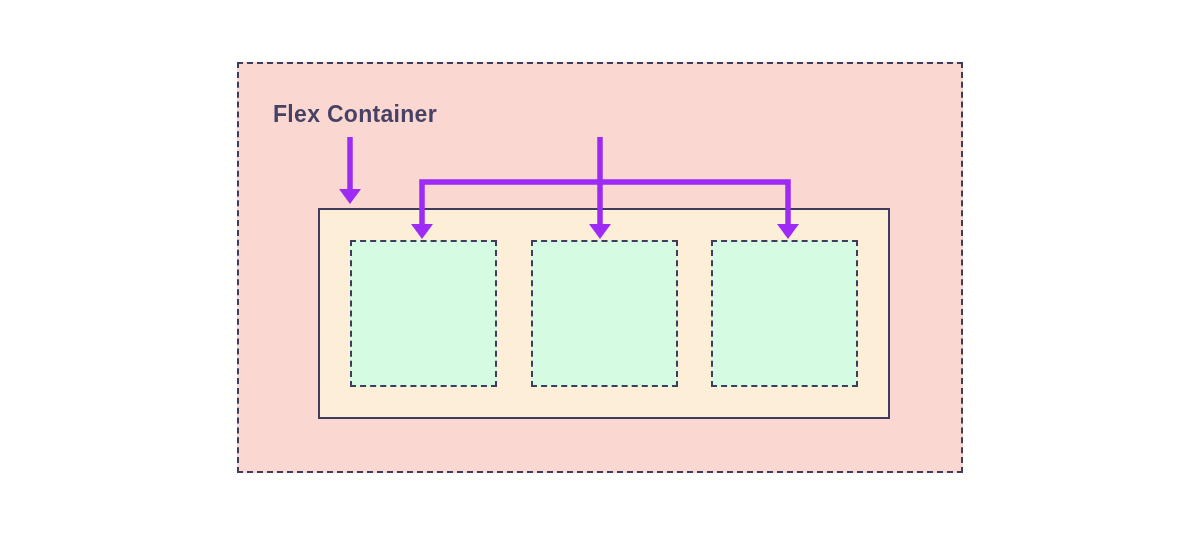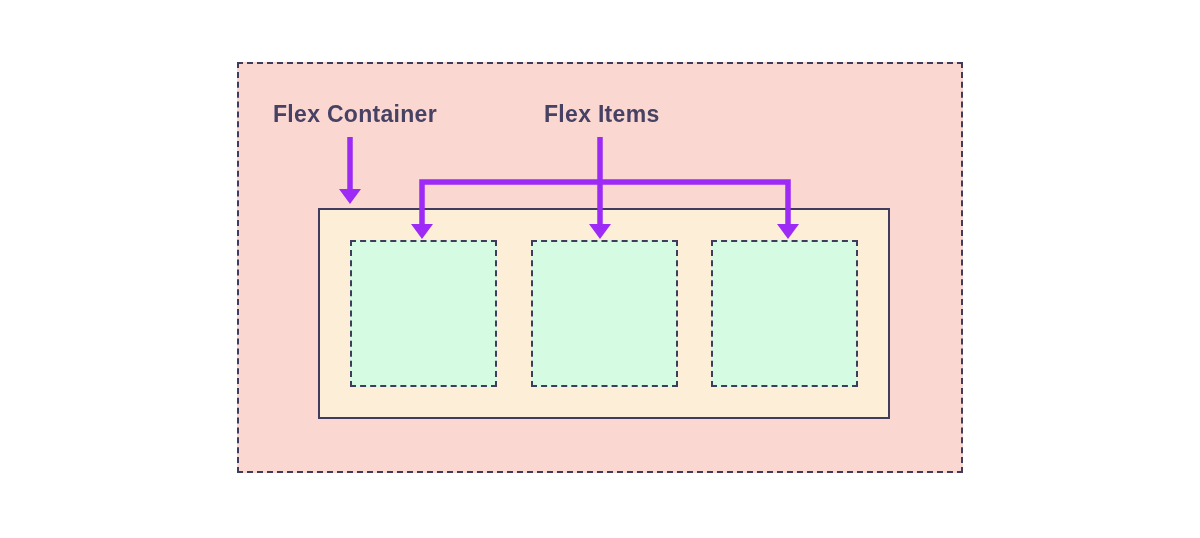--- a/index.html
+++ b/index.html
@@ -75,21 +75,20 @@
 </style>
 </head>
 <body>
 
 <div class="stage">
 
   <div class="outer">
 
     <div class="label label-container">Flex Container</div>
 
-    <div class="label label-items">Flex Items</div>
 
     <div class="container">
       <div class="item"></div>
       <div class="item"></div>
       <div class="item"></div>
     </div>
 
   </div>
 
   <svg class="arrows" width="1200" height="538" viewBox="0 0 1200 538">

